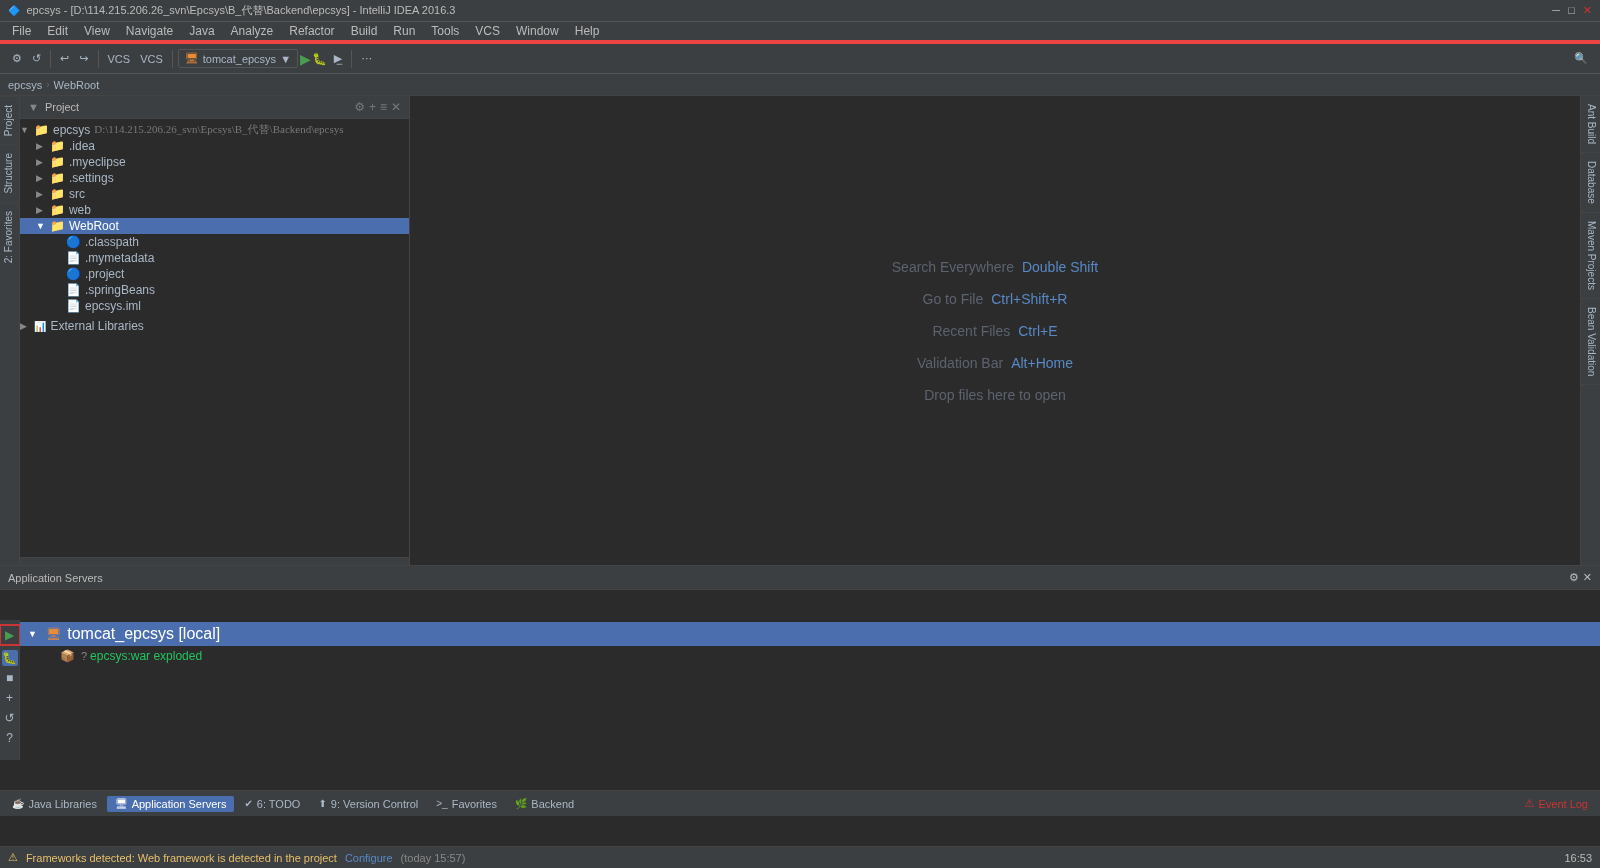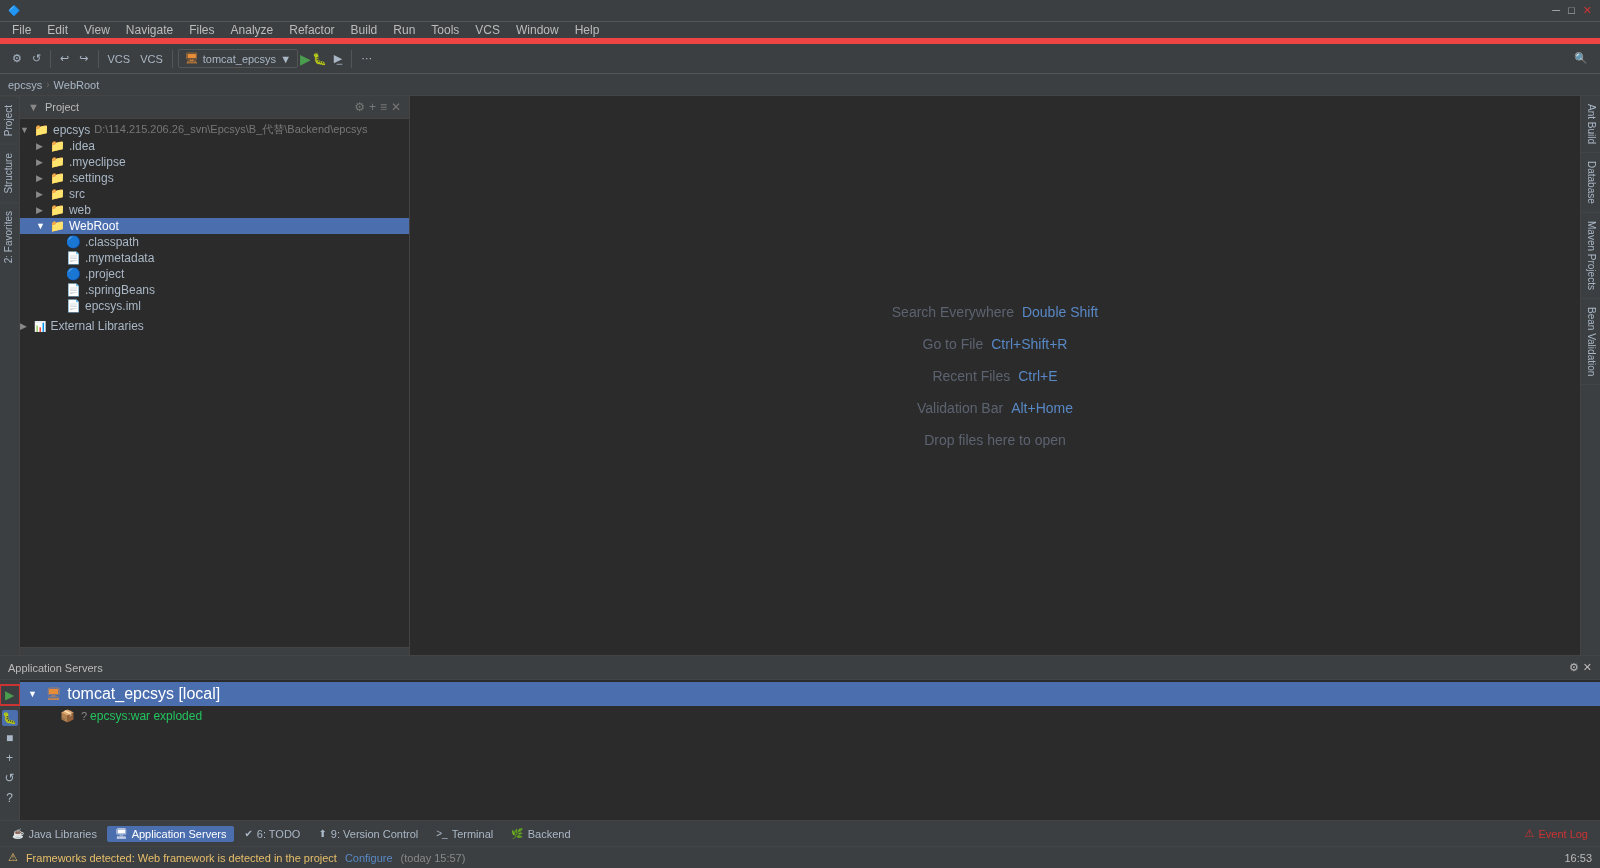--- a/index.html
+++ b/index.html
@@ -33,21 +33,21 @@
       font-size: 10px;
     }
 
     
     .menu-bar {
       background: #3c3f41;
       height: 22px;
       display: flex;
       align-items: center;
       padding: 0 4px;
-      border-bottom: 6px solid #ef4444;
+      border-bottom: 4px solid #ef4444;
       flex-shrink: 0;
     }
     .menu-item {
       padding: 2px 8px;
       color: #bbbbbb;
       font-size: 12px;
       cursor: pointer;
     }
 
     
@@ -216,20 +216,21 @@
 
     .tree-label {
       font-size: 12px;
       color: #a9b7c6;
     }
     .tree-label.selected { color: #fff; }
     .tree-label-path {
       font-size: 11px;
       color: #777;
       margin-left: 4px;
+      font-family: Liberation Serif, serif;
     }
 
     
     .editor-area {
       flex: 1;
       background: #2b2b2b;
       display: flex;
       flex-direction: column;
       position: relative;
     }
@@ -277,20 +278,21 @@
       text-align: center;
     }
 
     
     .bottom-section {
       display: flex;
       flex-direction: column;
       background: #2b2b2b;
       border-top: 1px solid #444;
       flex-shrink: 0;
+      gap: 30px;
     }
 
     .app-servers-header {
       background: #3c3f41;
       height: 24px;
       display: flex;
       align-items: center;
       padding: 0 8px;
       border-bottom: 1px solid #444;
       font-size: 11px;
@@ -443,33 +445,34 @@
       height: 8px;
       background: #3c3f41;
       border-top: 1px solid #444;
     }
   </style>
 </head>
 <body>
 
 <div class="title-bar">
   <span class="title-icon">🔷</span>
+  <span>epcsys - [D:\114.215.206.26_svn\Epcsys\B_代替\Backend\epcsys] - IntelliJ IDEA 2016.3</span>
   <div style="margin-left:auto; display:flex; gap:8px;">
     <span style="cursor:pointer;">─</span>
     <span style="cursor:pointer;">□</span>
     <span style="cursor:pointer; color:#cc3333;">✕</span>
   </div>
 </div>
 
 <div class="menu-bar">
   <span class="menu-item">File</span>
   <span class="menu-item">Edit</span>
   <span class="menu-item">View</span>
   <span class="menu-item">Navigate</span>
-  <span class="menu-item">Files</span>
+  <span class="menu-item">Java</span>
   <span class="menu-item">Analyze</span>
   <span class="menu-item">Refactor</span>
   <span class="menu-item">Build</span>
   <span class="menu-item">Run</span>
   <span class="menu-item">Tools</span>
   <span class="menu-item">VCS</span>
   <span class="menu-item">Window</span>
   <span class="menu-item">Help</span>
 </div>
 
@@ -708,21 +711,21 @@
     <div class="bottom-tab">
       <span class="bottom-tab-icon">✔</span>
       <span>6: TODO</span>
     </div>
     <div class="bottom-tab">
       <span class="bottom-tab-icon">⬆</span>
       <span>9: Version Control</span>
     </div>
     <div class="bottom-tab">
       <span class="bottom-tab-icon">&gt;_</span>
-      <span>Terminal</span>
+      <span>Favorites</span>
     </div>
     <div class="bottom-tab">
       <span class="bottom-tab-icon">🌿</span>
       <span>Backend</span>
     </div>
     <div class="event-log-tab">
       <span style="color:#cc3333;">⚠</span>
       <span>Event Log</span>
     </div>
   </div>

